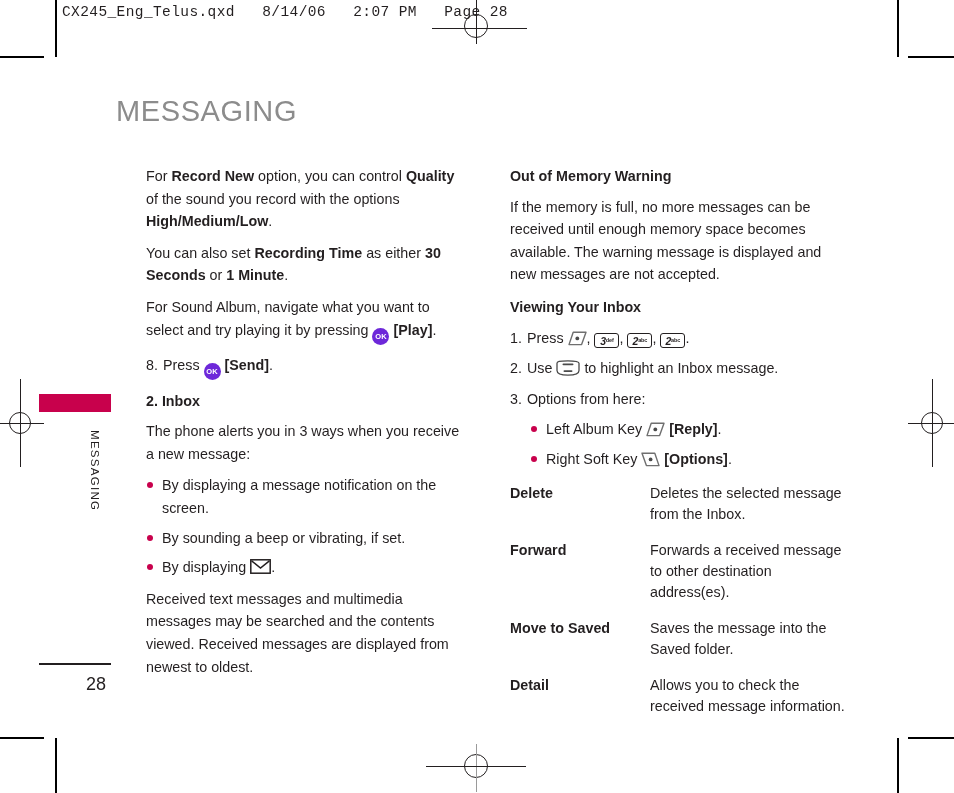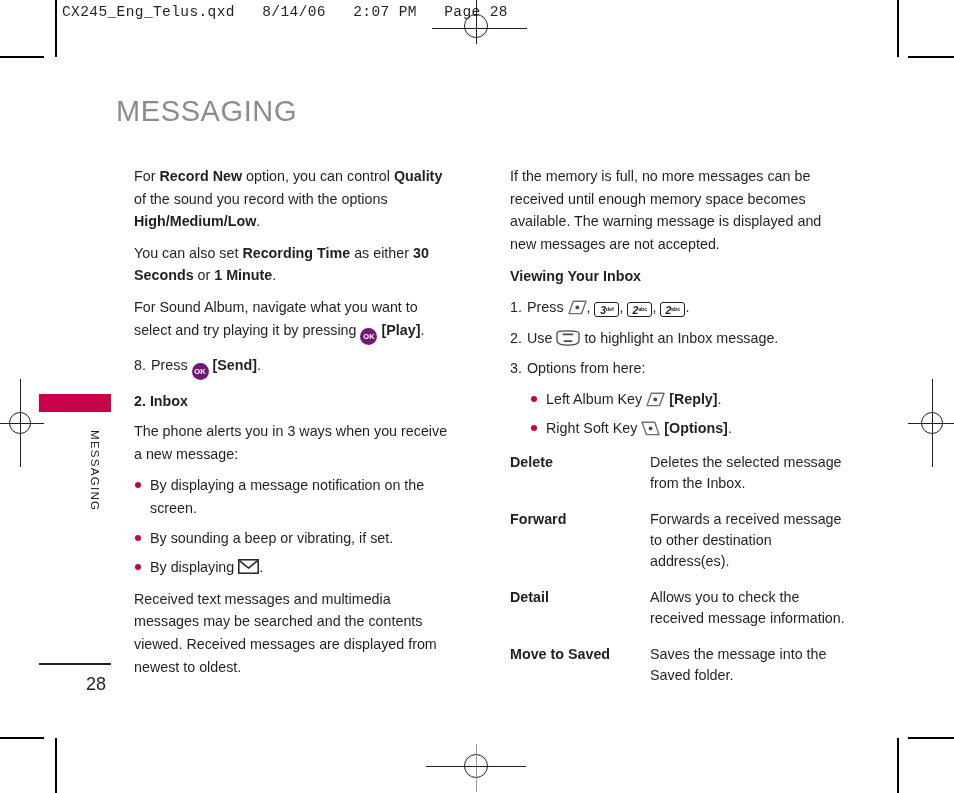--- a/index.html
+++ b/index.html
@@ -117,21 +117,21 @@
   }
 
   
   .col {
     position: absolute;
     top: 165px;
     font-size: 14.3px;
     line-height: 22.6px;
     color: #231f20;
   }
-  .col-left  { left: 134px; width: 320px; }
+  .col-left  { left: 146px; width: 320px; }
   .col-right { left: 510px; width: 335px; }
 
   p { margin: 0 0 9px 0; }
   b, strong { font-weight: 700; }
 
   .subhead {
     font-weight: 700;
     margin: 0 0 8px 0;
   }
   .subhead-sp { margin-top: 10px; }
@@ -190,21 +190,21 @@
   .ico {
     display: inline-block;
     vertical-align: -3px;
     position: relative;
   }
 
   .ok-key {
     width: 17px;
     height: 17px;
     border-radius: 50%;
-    background: #701a75;
+    background: #6d28d9;
     color: #ffffff;
     font-size: 7.5px;
     font-weight: 700;
     line-height: 17px;
     text-align: center;
     letter-spacing: 0.2px;
     vertical-align: -4px;
   }
 
   .num-key {
@@ -306,20 +306,21 @@
               <rect x="0.8" y="0.8" width="19.4" height="13.4" fill="#ffffff" stroke="#231f20" stroke-width="1.5"></rect>
               <path d="M1.6 1.8 L10.5 9 L19.4 1.8" fill="none" stroke="#231f20" stroke-width="1.5"></path>
             </svg></span><span>.</span></li>
     </ul>
 
     <p>Received text messages and multimedia messages may be searched and the contents viewed. Received messages are displayed from newest to oldest.</p>
   </div>
 
   <div class="col col-right">
 
+    <p class="subhead">Out of Memory Warning</p>
     <p>If the memory is full, no more messages can be received until enough memory space becomes available. The warning message is displayed and new messages are not accepted.</p>
 
     <p class="subhead subhead-sp">Viewing Your Inbox</p>
 
     <div class="numitem">
       <span class="num">1.</span>
       <span class="txt"><span>Press </span><span class="ico softkey"><svg width="19" height="15" viewBox="0 0 19 15">
               <path d="M5.2 1.2 L18 1.2 L13.6 13.6 L1 13.6 Z" fill="#ffffff" stroke="#6f6f6f" stroke-width="1.4" stroke-linejoin="round"></path>
               <circle cx="9.3" cy="7.4" r="1.9" fill="#4a4a4a"></circle>
             </svg></span><span>, </span><span class="ico num-key"><span class="d">3</span><span class="s">def</span></span><span>, </span><span class="ico num-key"><span class="d">2</span><span class="s">abc</span></span><span>, </span><span class="ico num-key"><span class="d">2</span><span class="s">abc</span></span><span>.</span></span>
@@ -354,24 +355,24 @@
       <tbody>
         <tr>
           <td class="opt-term">Delete</td>
           <td>Deletes the selected message from the Inbox.</td>
         </tr>
         <tr>
           <td class="opt-term">Forward</td>
           <td>Forwards a received message to other destination address(es).</td>
         </tr>
         <tr>
+          <td class="opt-term">Move to Saved</td>
+          <td>Saves the message into the Saved folder.</td>
+        </tr>
+        <tr>
           <td class="opt-term">Detail</td>
           <td>Allows you to check the received message information.</td>
         </tr>
-        <tr>
-          <td class="opt-term">Move to Saved</td>
-          <td>Saves the message into the Saved folder.</td>
-        </tr>
       </tbody>
     </table>
   </div>
 
 </div>
 
 </body></html>

